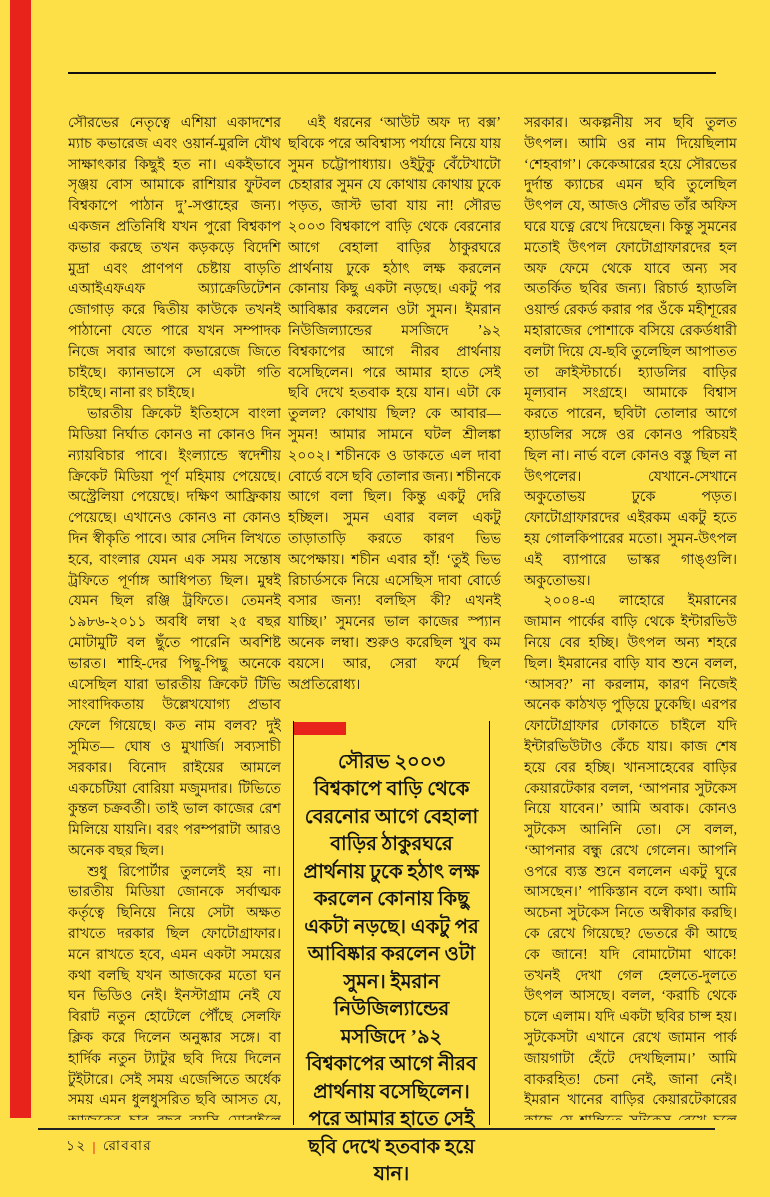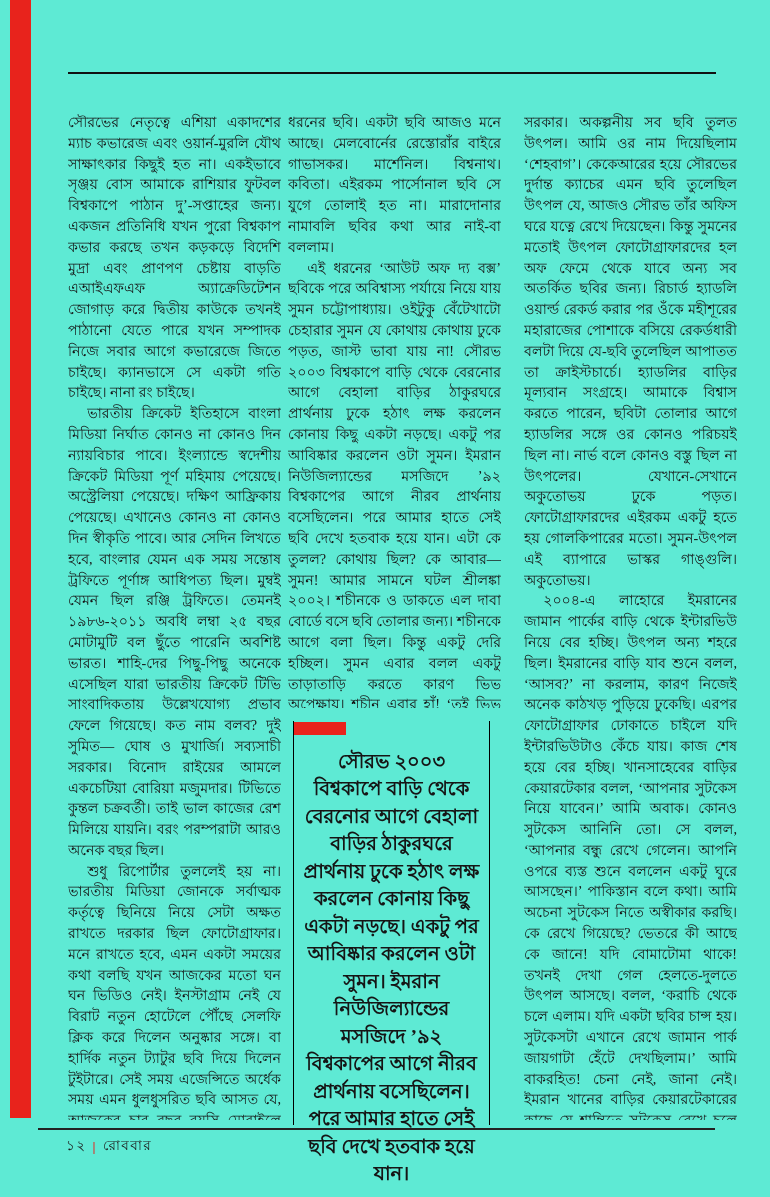--- a/index.html
+++ b/index.html
@@ -3,21 +3,21 @@
 <meta charset="utf-8">
 <style>
   :root{
     --red:#e8231c;
     --ink:#151515;
   }
   html,body{margin:0;padding:0;background:#ffffff;}
   .page{
     position:relative;
     width:770px;height:1197px;
-    background:#5eead4;
+    background:#fde047;
     overflow:hidden;
     font-family:"Liberation Serif","DejaVu Serif",serif;
     color:var(--ink);
   }
   .accent-strip{
     position:absolute;left:10px;top:0;width:21px;height:1118px;
     background:var(--red);
   }
   .top-rule{
     position:absolute;left:68px;top:72px;width:648px;height:2px;
@@ -73,21 +73,20 @@
 
   <div class="top-rule"></div>
 
   <div class="col col-1">
     <p>সৌরভের নেতৃত্বে এশিয়া একাদশের ম্যাচ কভারেজ এবং ওয়ার্ন-মুরলি যৌথ সাক্ষাৎকার কিছুই হত না। একইভাবে সৃঞ্জয় বোস আমাকে রাশিয়ার ফুটবল বিশ্বকাপে পাঠান দু’-সপ্তাহের জন্য। একজন প্রতিনিধি যখন পুরো বিশ্বকাপ কভার করছে তখন কড়কড়ে বিদেশি মুদ্রা এবং প্রাণপণ চেষ্টায় বাড়তি এআইএফএফ অ্যাক্রেডিটেশন জোগাড় করে দ্বিতীয় কাউকে তখনই পাঠানো যেতে পারে যখন সম্পাদক নিজে সবার আগে কভারেজে জিতে চাইছে। ক্যানভাসে সে একটা গতি চাইছে। নানা রং চাইছে।</p>
     <p class="ind">ভারতীয় ক্রিকেট ইতিহাসে বাংলা মিডিয়া নির্ঘাত কোনও না কোনও দিন ন্যায়বিচার পাবে। ইংল্যান্ডে স্বদেশীয় ক্রিকেট মিডিয়া পূর্ণ মহিমায় পেয়েছে। অস্ট্রেলিয়া পেয়েছে। দক্ষিণ আফ্রিকায় পেয়েছে। এখানেও কোনও না কোনও দিন স্বীকৃতি পাবে। আর সেদিন লিখতে হবে, বাংলার যেমন এক সময় সন্তোষ ট্রফিতে পূর্ণাঙ্গ আধিপত্য ছিল। মুম্বই যেমন ছিল রঞ্জি ট্রফিতে। তেমনই ১৯৮৬-২০১১ অবধি লম্বা ২৫ বছর মোটামুটি বল ছুঁতে পারেনি অবশিষ্ট ভারত। শাহি-দের পিছু-পিছু অনেকে এসেছিল যারা ভারতীয় ক্রিকেট টিভি সাংবাদিকতায় উল্লেখযোগ্য প্রভাব ফেলে গিয়েছে। কত নাম বলব? দুই সুমিত— ঘোষ ও মুখার্জি। সব্যসাচী সরকার। বিনোদ রাইয়ের আমলে একচেটিয়া বোরিয়া মজুমদার। টিভিতে কুন্তল চক্রবর্তী। তাই ভাল কাজের রেশ মিলিয়ে যায়নি। বরং পরম্পরাটা আরও অনেক বছর ছিল।</p>
     <p class="ind">শুধু রিপোর্টার তুললেই হয় না। ভারতীয় মিডিয়া জোনকে সর্বাত্মক কর্তৃত্বে ছিনিয়ে নিয়ে সেটা অক্ষত রাখতে দরকার ছিল ফোটোগ্রাফার। মনে রাখতে হবে, এমন একটা সময়ের কথা বলছি যখন আজকের মতো ঘন ঘন ভিডিও নেই। ইনস্টাগ্রাম নেই যে বিরাট নতুন হোটেলে পৌঁছে সেলফি ক্লিক করে দিলেন অনুষ্কার সঙ্গে। বা হার্দিক নতুন ট্যাটুর ছবি দিয়ে দিলেন টুইটারে। সেই সময় এজেন্সিতে অর্ধেক সময় এমন ধুলধুসরিত ছবি আসত যে, আজকের চার বছর বয়সি মোবাইলে তার চেয়ে ভাল ছবি তুলবে। ফোটো পাঠানোর ব্যবস্থা ছিল কণ্টকিত। এই সময় স্পোর্টস ওয়ার্ল্ডের ফোটোগ্রাফার হিসেবে নিখিল ভট্টাচার্য এবং এককভাবে তিনি বরেণ্য অমিয় তরফদার যেসব ছবি তুলতেন দেখার মতো ছিল। নিখিলদার বিশেষত্ব ছিল দুর্দান্ত অ্যাকশন ছবি। নিখিলদার সহকর্মী তপন দাশ ছিলেন আরেকজন। খুব অল্প সুযোগে দুর্দান্ত সব ছবি তুলেছেন। অমিয়দা তুলতেন নানা</p>
   </div>
 
   <div class="col col-2">
-    <p>ধরনের ছবি। একটা ছবি আজও মনে আছে। মেলবোর্নের রেস্তোরাঁর বাইরে গাভাসকর। মার্শেনিল। বিশ্বনাথ। কবিতা। এইরকম পার্সোনাল ছবি সে যুগে তোলাই হত না। মারাদোনার নামাবলি ছবির কথা আর নাই-বা বললাম।</p>
     <p class="ind">এই ধরনের ‘আউট অফ দ্য বক্স’ ছবিকে পরে অবিশ্বাস্য পর্যায়ে নিয়ে যায় সুমন চট্টোপাধ্যায়। ওইটুকু বেঁটেখাটো চেহারার সুমন যে কোথায় কোথায় ঢুকে পড়ত, জাস্ট ভাবা যায় না! সৌরভ ২০০৩ বিশ্বকাপে বাড়ি থেকে বেরনোর আগে বেহালা বাড়ির ঠাকুরঘরে প্রার্থনায় ঢুকে হঠাৎ লক্ষ করলেন কোনায় কিছু একটা নড়ছে। একটু পর আবিষ্কার করলেন ওটা সুমন। ইমরান নিউজিল্যান্ডের মসজিদে ’৯২ বিশ্বকাপের আগে নীরব প্রার্থনায় বসেছিলেন। পরে আমার হাতে সেই ছবি দেখে হতবাক হয়ে যান। এটা কে তুলল? কোথায় ছিল? কে আবার— সুমন! আমার সামনে ঘটল শ্রীলঙ্কা ২০০২। শচীনকে ও ডাকতে এল দাবা বোর্ডে বসে ছবি তোলার জন্য। শচীনকে আগে বলা ছিল। কিন্তু একটু দেরি হচ্ছিল। সুমন এবার বলল একটু তাড়াতাড়ি করতে কারণ ভিভ অপেক্ষায়। শচীন এবার হাঁ! ‘তুই ভিভ রিচার্ডসকে নিয়ে এসেছিস দাবা বোর্ডে বসার জন্য! বলছিস কী? এখনই যাচ্ছি।’ সুমনের ভাল কাজের স্প্যান অনেক লম্বা। শুরুও করেছিল খুব কম বয়সে। আর, সেরা ফর্মে ছিল অপ্রতিরোধ্য।</p>
 
   </div>
 
   <div class="quote-box">
     <div class="red-bar top"></div>
     <div class="quote-text">সৌরভ ২০০৩ বিশ্বকাপে বাড়ি থেকে বেরনোর আগে বেহালা বাড়ির ঠাকুরঘরে প্রার্থনায় ঢুকে হঠাৎ লক্ষ করলেন কোনায় কিছু একটা নড়ছে। একটু পর আবিষ্কার করলেন ওটা সুমন। ইমরান নিউজিল্যান্ডের মসজিদে ’৯২ বিশ্বকাপের আগে নীরব প্রার্থনায় বসেছিলেন। পরে আমার হাতে সেই ছবি দেখে হতবাক হয়ে যান।</div>
 
   </div>
 

